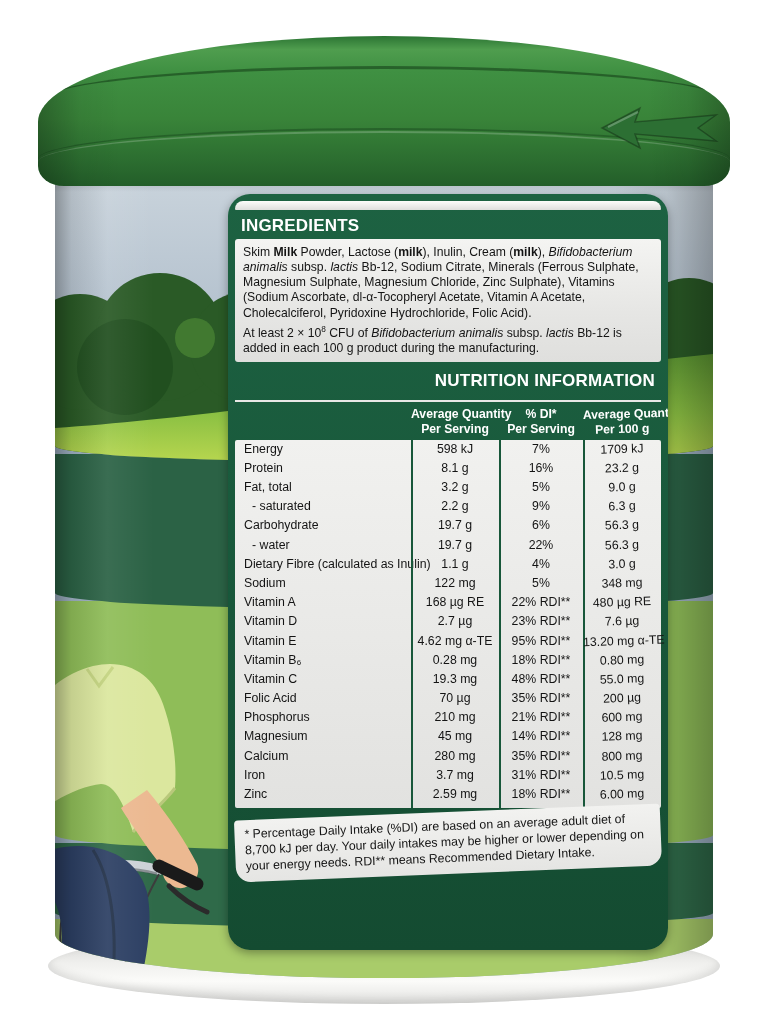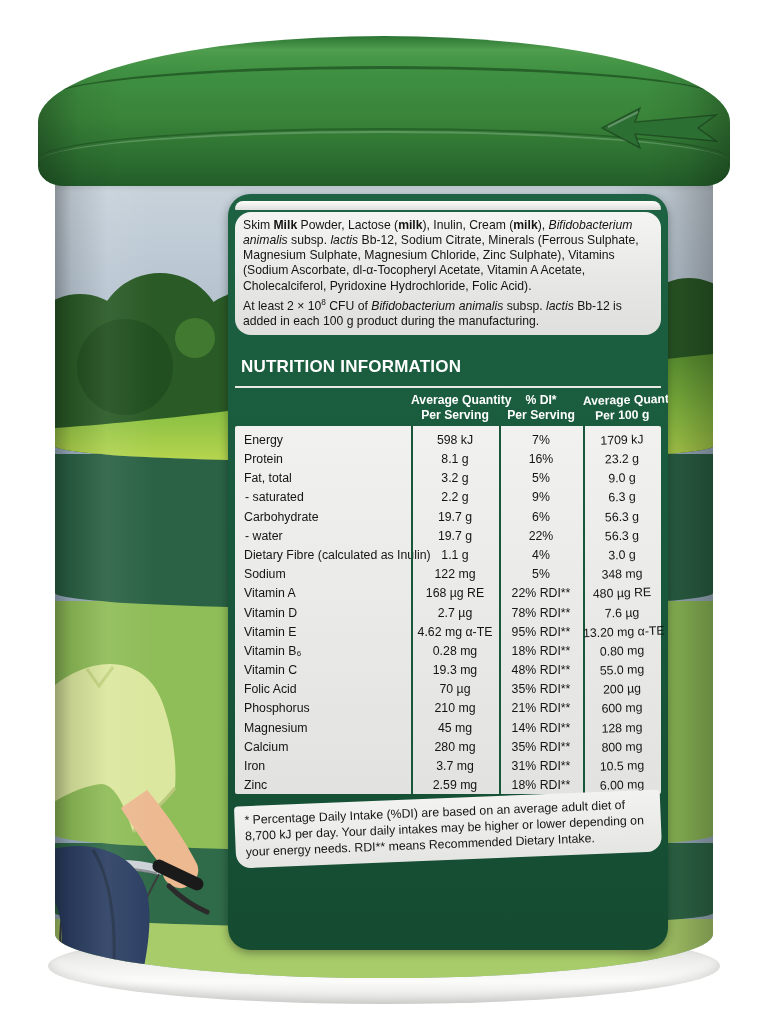--- a/index.html
+++ b/index.html
@@ -45,45 +45,45 @@
   .lid-tab{position:absolute;right:10px;top:64px;width:120px;height:56px;}
 
   
   .label-panel{position:absolute;left:228px;top:194px;width:440px;height:756px;z-index:10;
     background:linear-gradient(180deg,#1d6242 0%,#18573a 55%,#144b31 100%);
     border-radius:22px;box-shadow:0 3px 10px rgba(0,0,0,.35);padding:7px;box-sizing:border-box;
     overflow:hidden;}
   .panel-cap{height:9px;border-radius:15px 15px 2px 2px;margin-bottom:2px;
     background:linear-gradient(180deg,#fdfdfb,#dededc);}
   .sec-title{color:#fff;font-weight:bold;font-size:17px;letter-spacing:.2px;padding:4px 6px 3px;}
-  .sec-title.nut{padding-top:22px;}
+  .sec-title.nut{padding-top:9px;text-align:right;}
   .light-box{background:linear-gradient(180deg,#f4f4f2 0%,#e6e6e4 60%,#dfdfdd 100%);
-    border-radius:16px;padding:6px 8px;color:#141414;font-size:12.2px;line-height:1.24;}
+    border-radius:3px;padding:6px 8px;color:#141414;font-size:12.2px;line-height:1.24;}
   .light-box p{margin:0 0 5px;}
   .light-box p:last-child{margin-bottom:0;}
   .b{font-weight:bold;} .i{font-style:italic;}
   .sup{vertical-align:super;font-size:.68em;line-height:0;}
   .serving{color:#fff;font-size:12.3px;line-height:1.4;padding:1px 6px 0;}
   .serving div{white-space:nowrap;}
   .hdivider{height:2px;background:#e8e8e6;margin:6px 0 0;}
   .col-headers{display:flex;color:#fff;font-size:12.2px;font-weight:bold;text-align:center;
     padding:5px 0 3px;line-height:1.22;}
   .col-headers .spacer{width:176px;}
   .col-headers .h{white-space:nowrap;}
   .col-headers .h2{width:88px;} .col-headers .h3{width:84px;}
   .col-headers .h4{width:78px;transform:rotate(-1.5deg);}
 
   .table-box{position:relative;background:linear-gradient(180deg,#f1f1ef,#e2e2e0);
     border-radius:2px;padding:2px 0;}
   .vsep{position:absolute;top:0;bottom:0;width:2px;background:#18573a;}
   .vsep.s1{left:176px;} .vsep.s2{left:264px;} .vsep.s3{left:348px;}
-  .trow{display:flex;align-items:flex-end;height:19.2px;font-size:12.3px;color:#141414;}
+  .trow{display:flex;align-items:flex-start;height:19.2px;font-size:12.3px;color:#141414;}
   .cell{white-space:nowrap;}
   .cname{width:176px;padding-left:9px;box-sizing:border-box;}
-  .trow.indent .cname{padding-left:10px;}
+  .trow.indent .cname{padding-left:17px;}
   .c2{width:88px;text-align:center;}
   .c3{width:84px;text-align:center;}
   .c4{width:78px;text-align:center;transform:rotate(-2deg);}
 
   .footnote-box{margin:4px 0 0;background:linear-gradient(180deg,#f2f2f0,#e5e5e3);
     border-radius:4px 4px 15px 15px;padding:6px 10px 7px;font-size:12.3px;line-height:1.32;
     color:#141414;transform:rotate(-2.3deg);transform-origin:50% 50%;}
 </style>
 </head>
 <body>
@@ -176,20 +176,21 @@
     <div class="lid-shade"></div>
     <svg class="lid-tab" viewBox="0 0 120 56">
       <path d="M2,28 L40,8 L35,22 L116,15 L98,28 L116,41 L35,34 L40,48 Z" fill="#2c6f33" stroke="rgba(0,0,0,.30)" stroke-width="1.5"></path>
       <path d="M8,27 L38,12" stroke="rgba(255,255,255,.25)" stroke-width="2" fill="none"></path>
     </svg>
   </div>
 
   <div class="label-panel">
     <div class="panel-cap"></div>
 
+    <div class="sec-title">INGREDIENTS</div>
 
     <div class="light-box">
       <p><span>Skim </span><span class="b">Milk</span><span> Powder, Lactose (</span><span class="b">milk</span><span>), Inulin, Cream (</span><span class="b">milk</span><span>), </span><span class="i">Bifidobacterium animalis</span><span> subsp. </span><span class="i">lactis</span><span> Bb-12, Sodium Citrate, Minerals (Ferrous Sulphate, Magnesium Sulphate, Magnesium Chloride, Zinc Sulphate), Vitamins (Sodium Ascorbate, dl-α-Tocopheryl Acetate, Vitamin A Acetate, Cholecalciferol, Pyridoxine Hydrochloride, Folic Acid).</span></p>
       <p><span>At least 2 × 10</span><span class="sup">8</span><span> CFU of </span><span class="i">Bifidobacterium animalis</span><span> subsp. </span><span class="i">lactis</span><span> Bb-12 is added in each 100 g product during the manufacturing.</span></p>
     </div>
 
     <div class="sec-title nut">NUTRITION INFORMATION</div>
 
 
     <div class="hdivider"></div>
@@ -264,21 +265,21 @@
   </div>
         <div class="trow">
     <div class="cell cname">Vitamin A</div>
     <div class="cell c2">168 µg RE</div>
     <div class="cell c3">22% RDI**</div>
     <div class="cell c4">480 µg RE</div>
   </div>
         <div class="trow">
     <div class="cell cname">Vitamin D</div>
     <div class="cell c2">2.7 µg</div>
-    <div class="cell c3">78% RDI**</div>
+    <div class="cell c3">23% RDI**</div>
     <div class="cell c4">7.6 µg</div>
   </div>
         <div class="trow">
     <div class="cell cname">Vitamin E</div>
     <div class="cell c2">4.62 mg α-TE</div>
     <div class="cell c3">95% RDI**</div>
     <div class="cell c4">13.20 mg α-TE</div>
   </div>
         <div class="trow">
     <div class="cell cname">Vitamin B₆</div>

